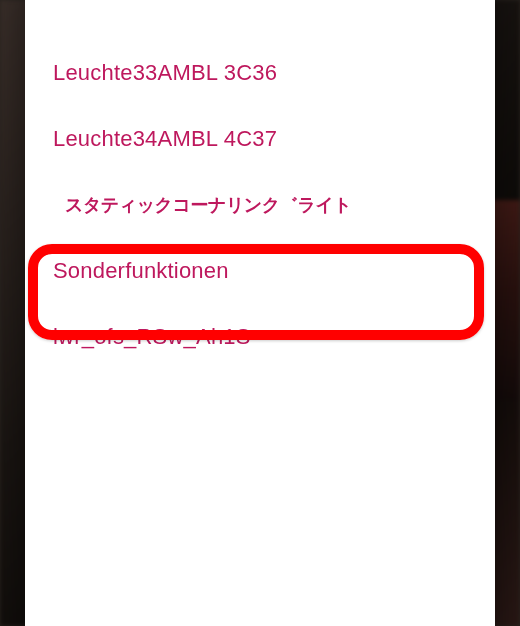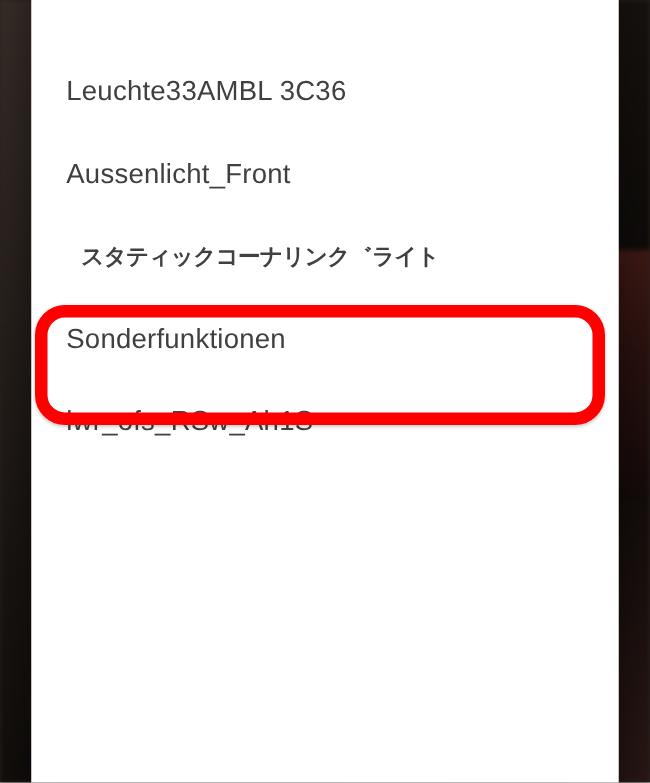--- a/index.html
+++ b/index.html
@@ -43,21 +43,21 @@
       padding-top: 4px;
     }
     .list-item {
       height: 66px;
       display: flex;
       align-items: center;
       padding-left: 28px;
       padding-right: 16px;
       font-size: 22px;
       font-weight: 300;
-      color: #404040;
+      color: #be185d;
       letter-spacing: 0.2px;
       cursor: pointer;
       position: relative;
     }
     .list-item.jp .label {
       font-size: 18px;
       font-weight: 700;
       letter-spacing: -0.5px;
       margin-left: 12px;
     }
@@ -80,21 +80,21 @@
 
 <div class="panel">
   <div class="list">
     <div class="list-item cut-top">
       
     </div>
     <div class="list-item">
       <span class="label">Leuchte33AMBL 3C36</span>
     </div>
     <div class="list-item">
-      <span class="label">Aussenlicht_Front</span>
+      <span class="label">Leuchte34AMBL 4C37</span>
     </div>
     <div class="list-item jp">
       <span class="label">スタティックコーナリンク゛ライト</span>
     </div>
     <div class="list-item">
       <span class="label">Sonderfunktionen</span>
     </div>
     <div class="list-item">
       <span class="label">lwr_ofs_RSw_Ah1S</span>
     </div>

